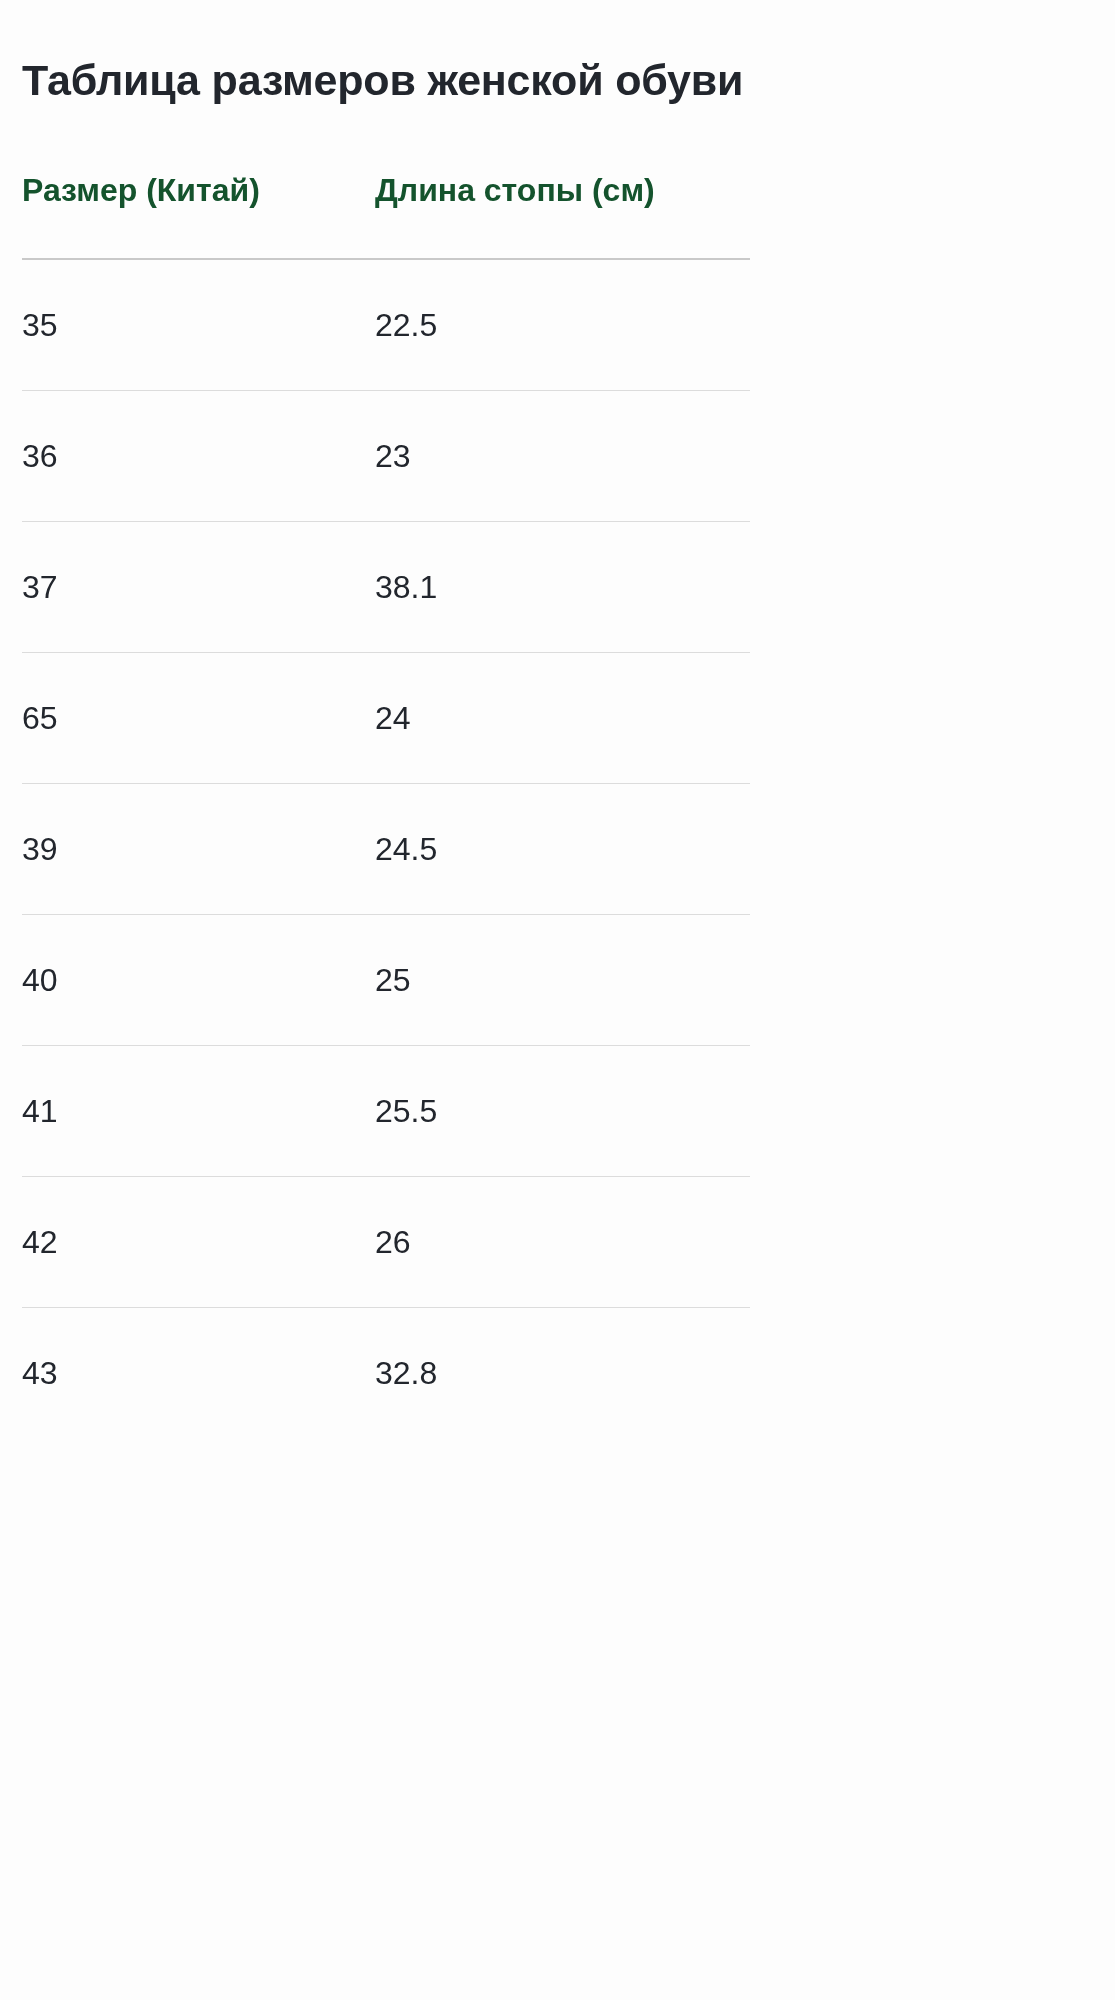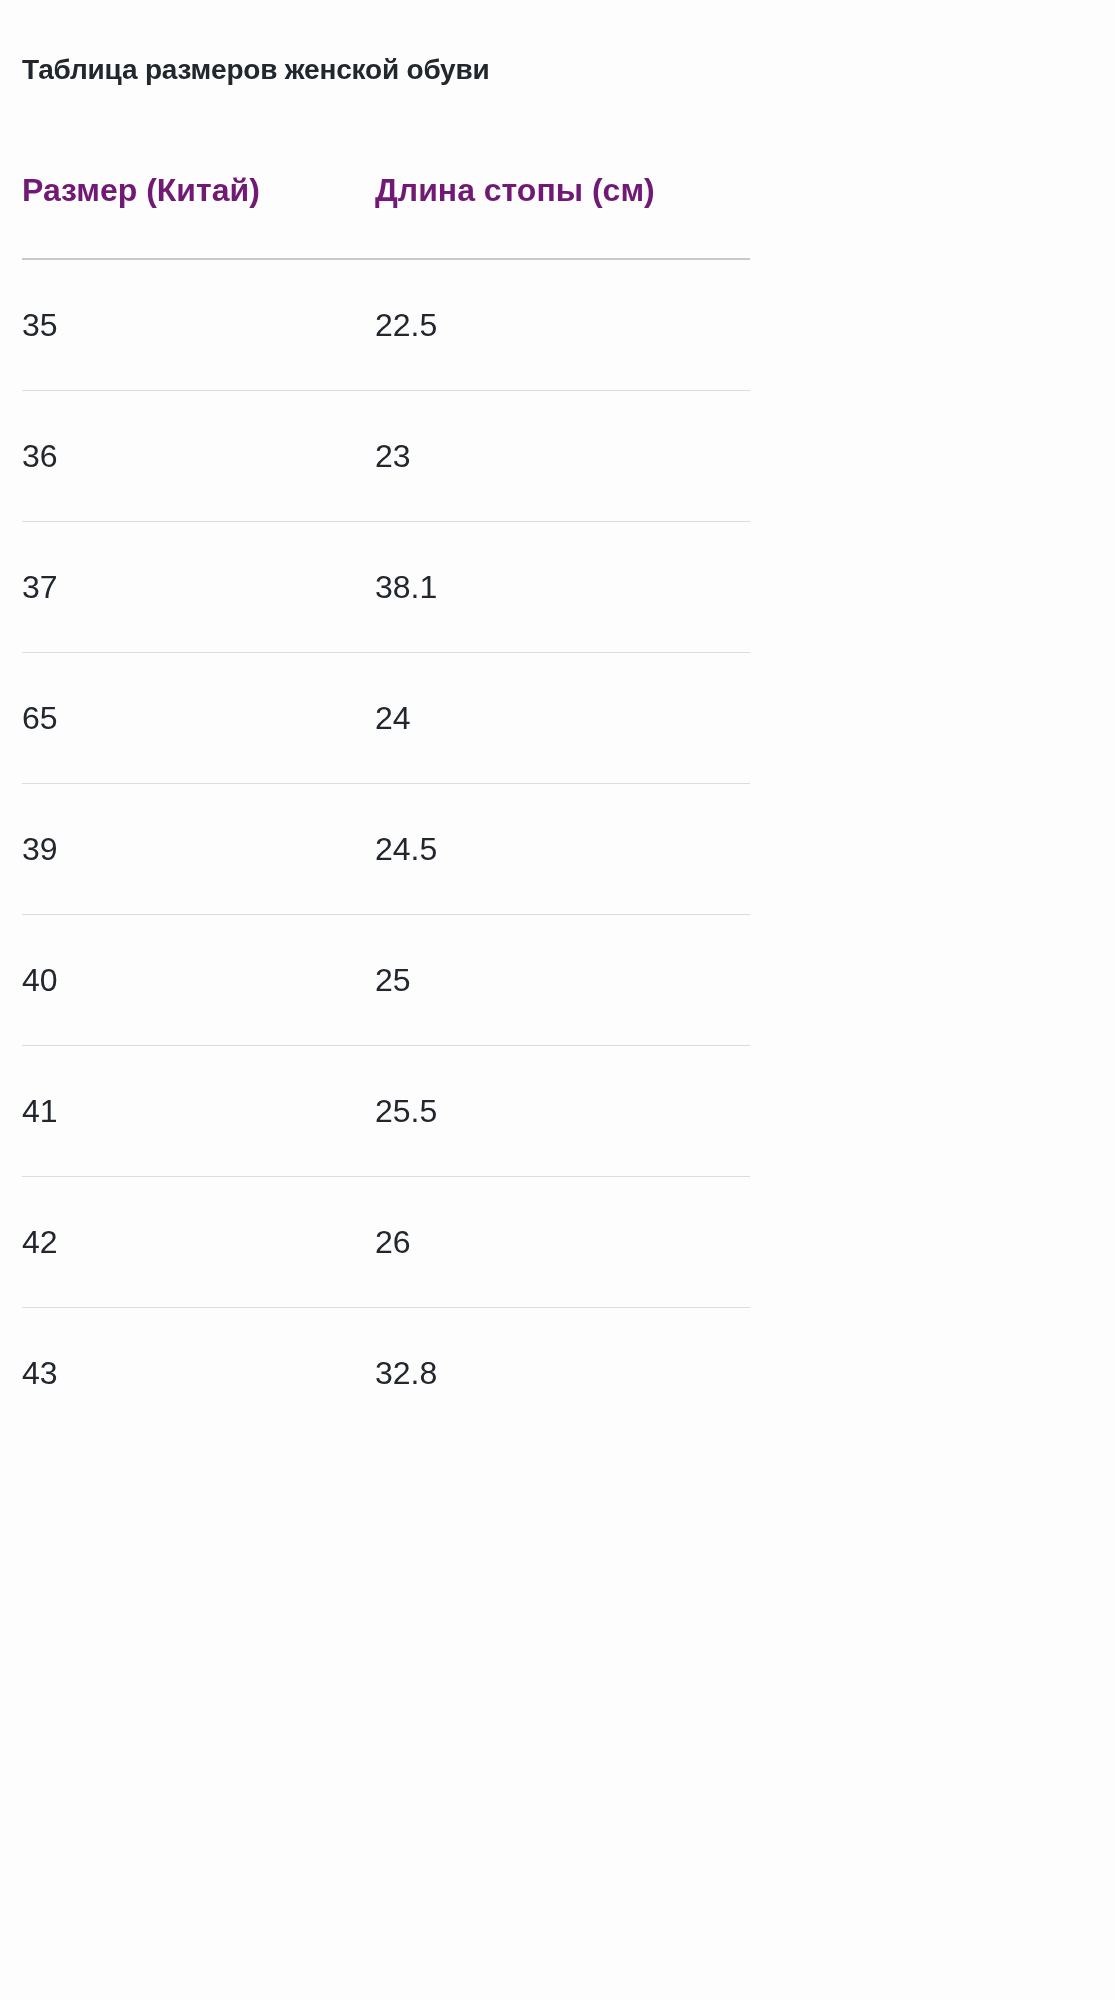--- a/index.html
+++ b/index.html
@@ -24,21 +24,21 @@
     box-sizing: border-box;
     padding: 0;
   }
 
   
   .doc-title {
     position: absolute;
     left: 22px;
     top: 24px;
     width: 1070px;
-    font-size: 28px;
+    font-size: 43px;
     font-weight: 700;
     line-height: 54px;
     letter-spacing: -0.2px;
     color: #22262d;
     white-space: nowrap;
   }
 
   
   .size-table {
     position: absolute;
@@ -50,21 +50,21 @@
   }
 
   .size-table col.col-size   { width: 353px; }
   .size-table col.col-length { width: 375px; }
 
   .size-table thead th {
     text-align: left;
     font-size: 32px;
     font-weight: 700;
     line-height: 40px;
-    color: #701a75;
+    color: #14532d;
     padding: 10px 0 48px 0;
     border-bottom: 2px solid #c9c9c9;
     vertical-align: top;
     white-space: nowrap;
   }
 
   .size-table tbody td {
     text-align: left;
     font-size: 32px;
     font-weight: 400;

